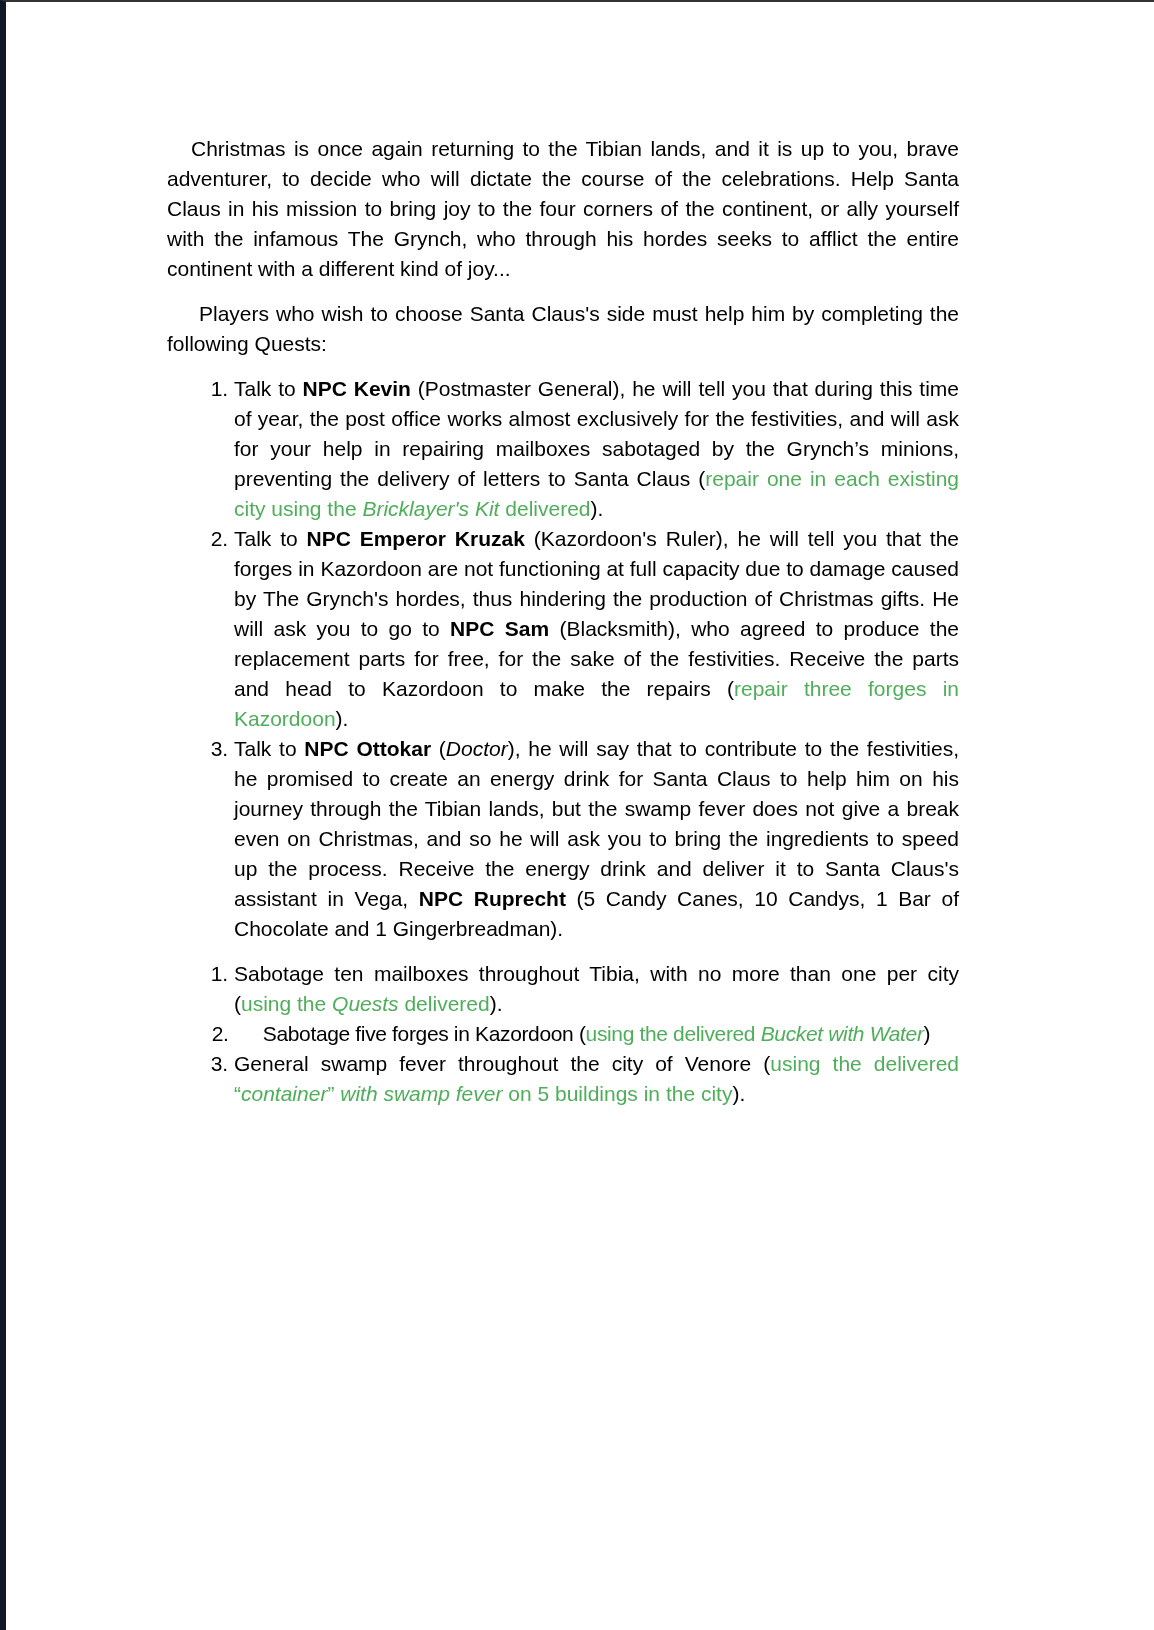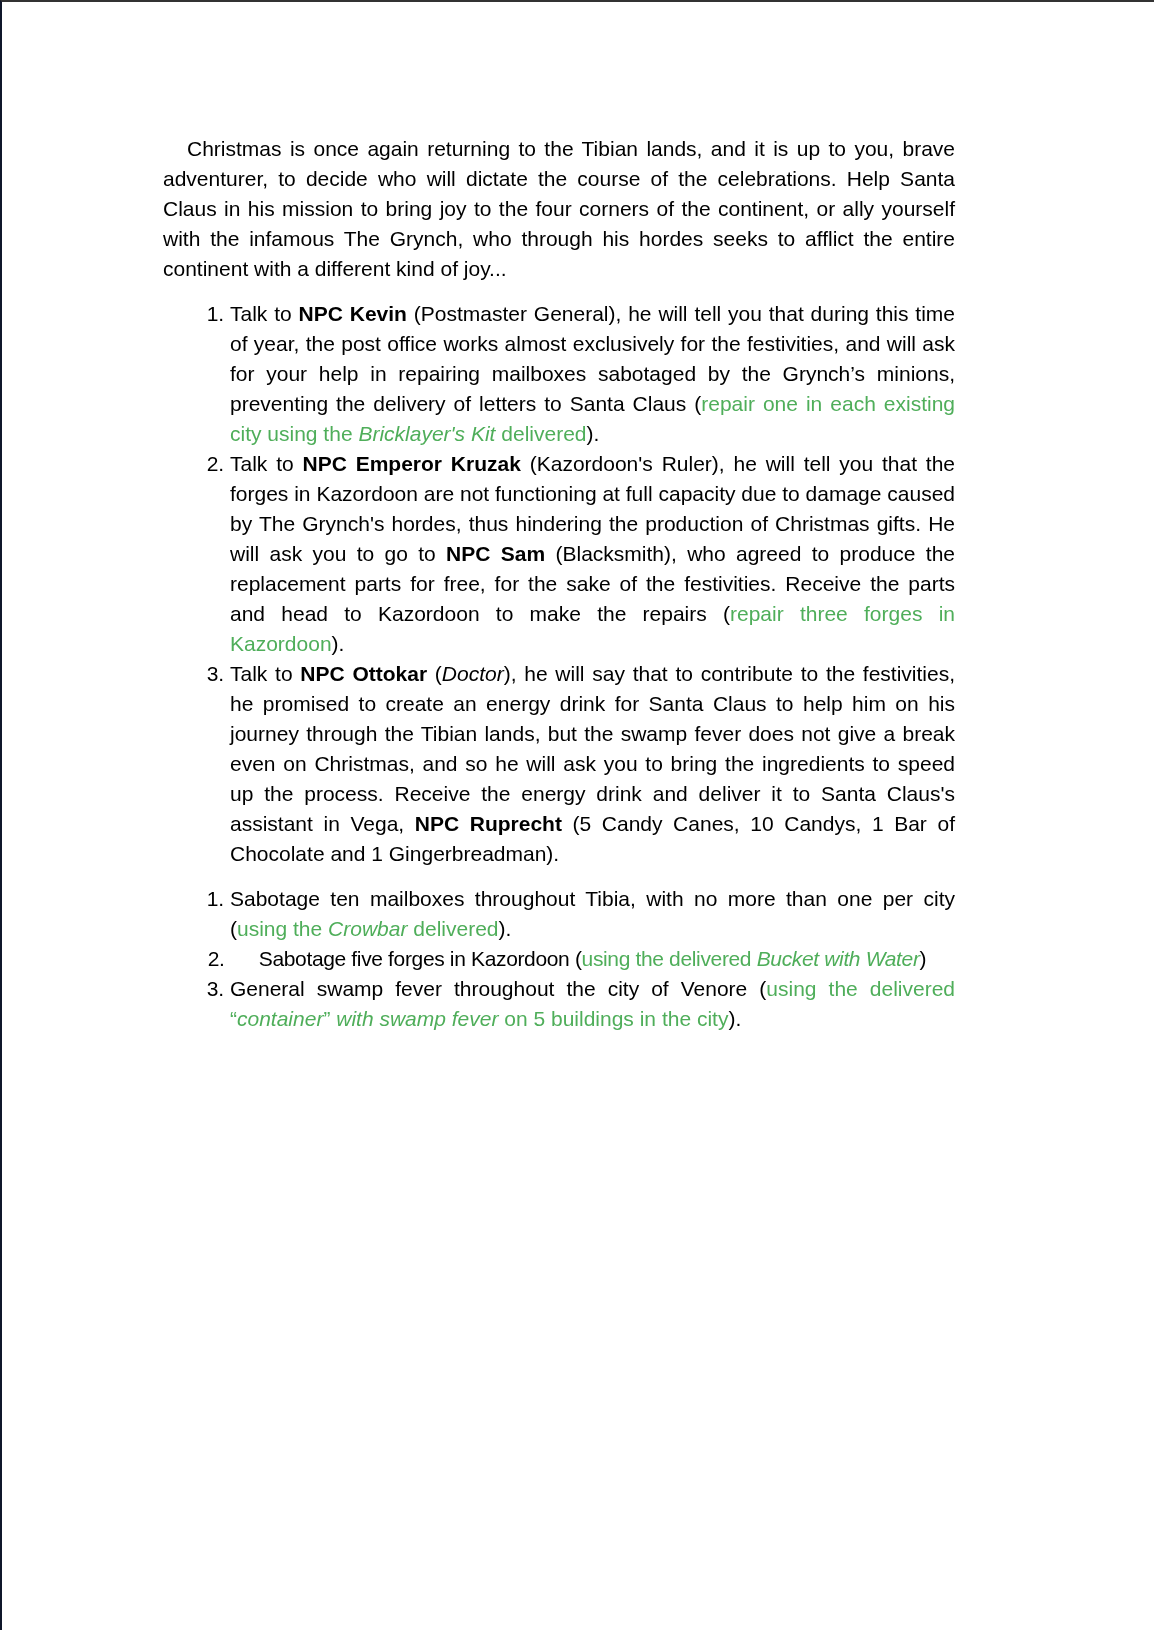--- a/index.html
+++ b/index.html
@@ -3,21 +3,21 @@
 <meta charset="utf-8">
 <style>
   html, body { margin: 0; padding: 0; background: #ffffff; }
   body {
     width: 1154px; height: 1630px; position: relative; overflow: hidden;
     font-family: "Liberation Sans", sans-serif;
     color: #000;
   }
   .page {
     position: absolute; left: 0; top: 0; width: 1154px; height: 1630px;
-    border-top: 2px solid #333; border-left: 2px solid #0f172a; box-sizing: border-box;
+    border-top: 2px solid #333; border-left: 6px solid #0f172a; box-sizing: border-box;
     background: #fff;
   }
   .content {
     position: absolute; left: 161px; top: 132px; width: 792px;
     font-size: 21px; line-height: 30px;
     text-align: justify;
   }
   p { margin: 0; }
   .indent { text-indent: 24px; }
   .intro { margin-bottom: 15px; }
@@ -32,32 +32,33 @@
   .gap { height: 133px; }
 </style>
 </head>
 <body>
 
 <div class="page">
   <div class="content">
 
     <p class="indent intro">Christmas is once again returning to the Tibian lands, and it is up to you, brave adventurer, to decide who will dictate the course of the celebrations. Help Santa Claus in his mission to bring joy to the four corners of the continent, or ally yourself with the infamous The Grynch, who through his hordes seeks to afflict the entire continent with a different kind of joy...</p>
 
+    <p class="section-intro">Players who wish to choose Santa Claus's side must help him by completing the following Quests:</p>
 
     <ol>
       <li><span>Talk to </span><span class="b">NPC Kevin</span><span> (</span><span class="u">Postmaster General</span><span>), he will tell you that during this time of year, the post office works almost exclusively for the festivities, and will ask for your help in repairing mailboxes sabotaged by the Grynch’s minions, preventing the delivery of letters to Santa Claus (</span><span class="g"><span>repair one in each existing city using the </span><span class="i">Bricklayer's Kit</span><span> delivered</span></span><span>).</span></li>
 
       <li><span>Talk to </span><span class="b">NPC Emperor Kruzak</span><span> (</span><span class="u">Kazordoon's Ruler</span><span>), he will tell you that the forges in Kazordoon are not functioning at full capacity due to damage caused by The Grynch's hordes, thus hindering the production of Christmas gifts. He will ask you to go to </span><span class="b">NPC Sam</span><span> (</span><span class="u">Blacksmith</span><span>), who agreed to produce the replacement parts for free, for the sake of the festivities. Receive the parts and head to Kazordoon to make the repairs (</span><span class="g">repair three forges in Kazordoon</span><span>).</span></li>
 
       <li><span>Talk to </span><span class="b">NPC Ottokar</span><span> (</span><span class="i">Doctor</span><span>), he will say that to contribute to the festivities, he promised to create an energy drink for Santa Claus to help him on his journey through the Tibian lands, but the swamp fever does not give a break even on Christmas, and so he will ask you to bring the ingredients to speed up the process. Receive the energy drink and deliver it to Santa Claus's assistant in Vega, </span><span class="b">NPC Ruprecht</span><span> (5 Candy Canes, 10 Candys, 1 Bar of Chocolate and 1 Gingerbreadman).</span></li>
     </ol>
 
 
     <ol>
-      <li><span>Sabotage ten mailboxes throughout Tibia, with no more than one per city (</span><span class="g"><span>using the </span><span class="i">Crowbar</span><span> delivered</span></span><span>).</span></li>
+      <li><span>Sabotage ten mailboxes throughout Tibia, with no more than one per city (</span><span class="g"><span>using the </span><span class="i">Quests</span><span> delivered</span></span><span>).</span></li>
 
       <li style="text-align:center;white-space:nowrap;letter-spacing:-0.35px;"><span>Sabotage five forges in Kazordoon (</span><span class="g"><span>using the delivered </span><span class="i">Bucket with Water</span></span><span>)</span></li>
 
       <li><span>General swamp fever throughout the city of Venore (</span><span class="g"><span>using the delivered “</span><span class="i">container</span><span>” </span><span class="i">with swamp fever</span><span> on 5 buildings in the city</span></span><span>).</span></li>
     </ol>
 
     <div class="gap"></div>
 
 
   </div>

